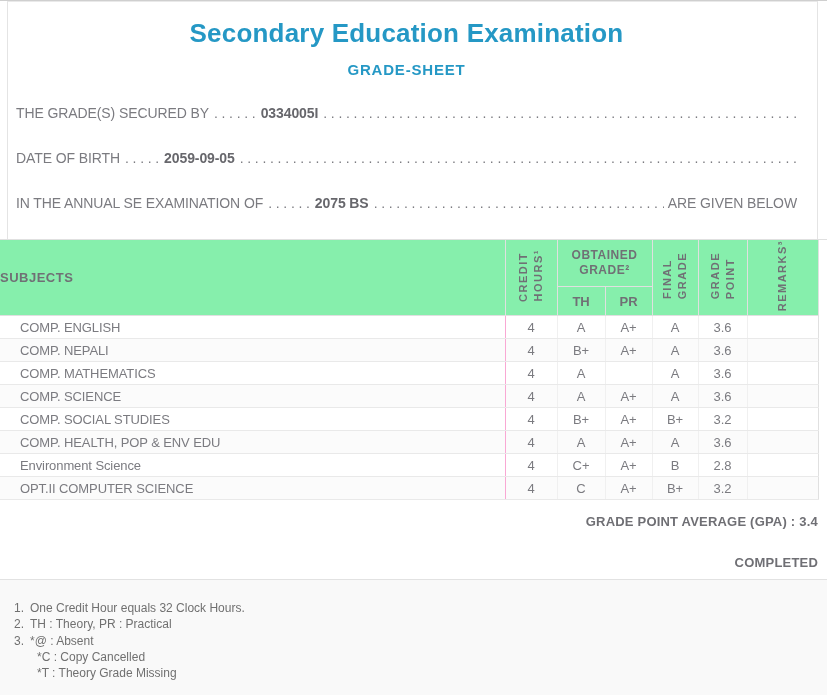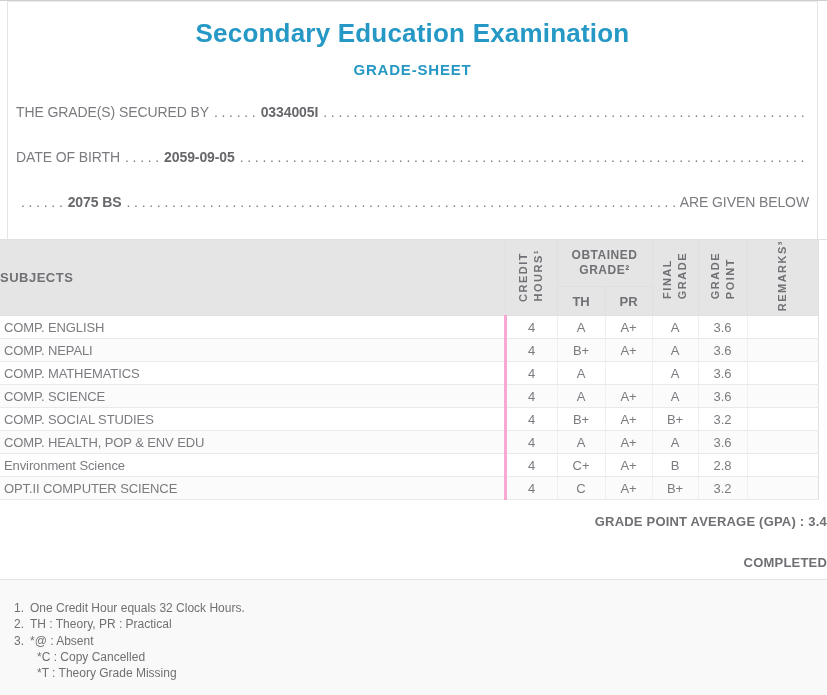--- a/index.html
+++ b/index.html
@@ -9,73 +9,73 @@
     font-family:"Liberation Sans", sans-serif;
     color:#77787c; letter-spacing:-0.1px;
     overflow-x:hidden;
   }
   .page { width:827px; min-height:695px; border-top:1px solid #cfcfcf; display:flex; flex-direction:column; }
 
   
   .card {
     margin:0 9px 0 7px;
     border-left:1px solid #e4e4e4; border-right:1px solid #e4e4e4; border-top:1px solid #e9e9e9;
-    padding:14px 8px 0 8px;
+    padding:14px 20px 0 8px;
   }
   .title {
     text-align:center; color:#2598c5; font-size:26px; font-weight:600;
     letter-spacing:0.2px; padding-top:2px;
   }
   .subtitle {
     text-align:center; color:#2598c5; font-size:15px; font-weight:700;
     letter-spacing:0.8px; margin-top:12px;
   }
   .info { margin-top:26px; }
   .info-line {
-    display:flex; align-items:flex-start; white-space:nowrap; overflow:hidden;
+    display:flex; align-items:center; white-space:nowrap; overflow:hidden;
     font-size:14px; height:17px; margin-bottom:28px; color:#7b7b80;
   }
   .info-line .leader { margin:0 5px; }
   .info-line .val { font-weight:700; color:#67676c; }
   .info-line .fill { flex:1 1 auto; overflow:hidden; white-space:nowrap; margin-left:5px; }
   .info-line .suffix { margin-left:4px; }
 
   
   .table-section { border-top:1px solid #e0e0e0; }
   table { border-collapse:collapse; table-layout:fixed; width:818px; }
   col.c-subj { width:505px; } col.c-credit { width:52px; } col.c-th { width:48px; }
   col.c-pr { width:47px; } col.c-final { width:46px; } col.c-gp { width:49px; } col.c-rem { width:71px; }
   th, td { border-right:1px solid #ececec; font-weight:400; }
-  thead th { border-right:1px solid #e0e0e0; border-bottom:1px solid #e0e0e0; background:#e5e5e5; }
+  thead th { border-right:1px solid #e0e0e0; border-bottom:1px solid #e0e0e0; background:#86efac; }
   thead tr.top-row { height:44px; }
   thead tr.sub-row { height:28px; }
   th.subjects-th {
     text-align:left; font-weight:700; font-size:13px;
     letter-spacing:0.5px; color:#707075;
   }
   th.vth { vertical-align:middle; text-align:center; }
   .v {
     display:inline-block; writing-mode:vertical-rl; transform:rotate(180deg);
     font-size:11px; font-weight:700; letter-spacing:1.5px; color:#707075;
     line-height:13px; margin:0 1px;
   }
   th.oth { font-size:12px; font-weight:700; letter-spacing:0.5px; color:#707075; text-align:center; }
   th.oth div { line-height:15px; }
   th.sub-h { font-size:13px; font-weight:700; color:#707075; text-align:center; }
   tbody td {
     height:23px; font-size:13px; text-align:center; color:#7b7b80;
     border-bottom:1px solid #e9e9e9; border-right:1px solid #f0f0f0;
   }
-  tbody td.subj { text-align:left; padding-left:4px; border-right:3px solid #f9a8d4; }
+  tbody td.subj { text-align:left; padding-left:20px; border-right:1px solid #f9a8d4; }
   tbody td.last, thead th.last { border-right:1px solid #e0e0e0; }
   tbody tr:nth-child(even) td { background:#fbfbfb; }
 
   
   .gpa, .completed {
-    text-align:right; padding-right:0; font-size:13px; font-weight:700; color:#6f6f74;
+    text-align:right; padding-right:9px; font-size:13px; font-weight:700; color:#6f6f74;
     letter-spacing:0.2px;
   }
   .gpa { margin-top:14px; }
   .gpa .gpa-value { margin-left:4px; }
   .completed { margin-top:26px; margin-bottom:9px;margin-left:48px; }
 
   
   .notes {
     border-top:1px solid #e2e2e2; background:#f9f9f9; flex:1 1 auto;
     padding:20px 10px 14px 14px; font-size:12px; line-height:16.2px; color:#707070;
@@ -102,20 +102,21 @@
         <span class="val">0334005I</span>
         <span class="fill">. . . . . . . . . . . . . . . . . . . . . . . . . . . . . . . . . . . . . . . . . . . . . . . . . . . . . . . . . . . . . . . . . . . . . . . . . . . . . . . . . . . . . . . . . . . . . . . . . . . .</span>
       </div>
       <div class="info-line">
         <span class="lbl">DATE OF BIRTH</span>
         <span class="leader">. . . . .</span>
         <span class="val">2059-09-05</span>
         <span class="fill">. . . . . . . . . . . . . . . . . . . . . . . . . . . . . . . . . . . . . . . . . . . . . . . . . . . . . . . . . . . . . . . . . . . . . . . . . . . . . . . . . . . . . . . . . . . . . . . . . . . .</span>
       </div>
       <div class="info-line">
+        <span class="lbl">IN THE ANNUAL SE EXAMINATION OF</span>
         <span class="leader">. . . . . .</span>
         <span class="val">2075 BS</span>
         <span class="fill">. . . . . . . . . . . . . . . . . . . . . . . . . . . . . . . . . . . . . . . . . . . . . . . . . . . . . . . . . . . . . . . . . . . . . . . . . . . . . . . . . . . . . . . . . . . . . . . . . . . .</span>
         <span class="suffix">ARE GIVEN BELOW</span>
       </div>
     </div>
   </div>
 
   <div class="table-section">
     <table>

